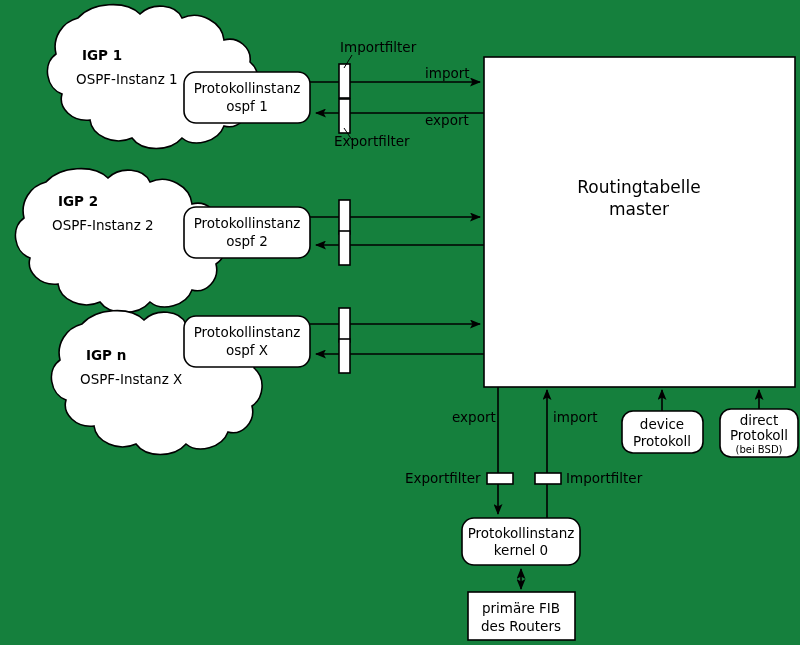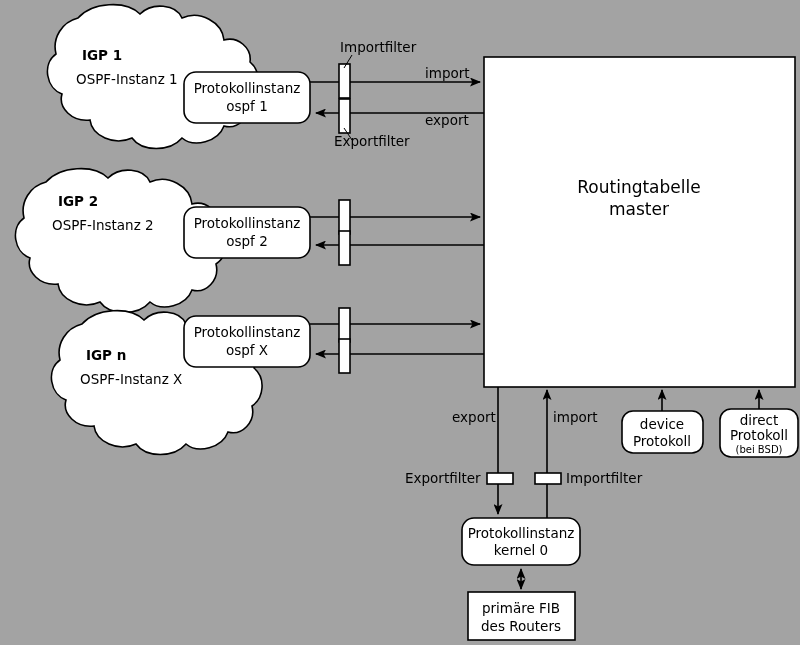--- a/index.html
+++ b/index.html
@@ -4,21 +4,21 @@
 <style>
   html, body {
     margin: 0;
     padding: 0;
     background: #ffffff;
   }
   #canvas {
     position: relative;
     width: 800px;
     height: 645px;
-    background: #a3a3a3;
+    background: #15803d;
     font-family: "DejaVu Sans", "Liberation Sans", sans-serif;
     overflow: hidden;
     text-align: center;
   }
   svg.diagram {
     position: absolute;
     left: 0;
     top: 0;
     width: 800px;
     height: 645px;

